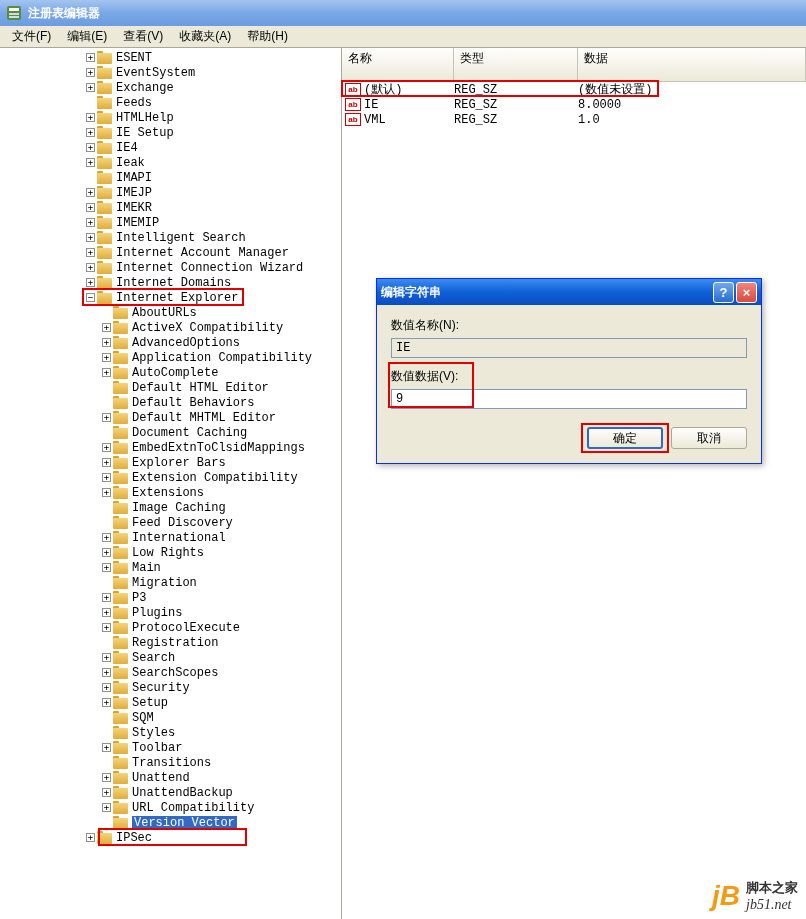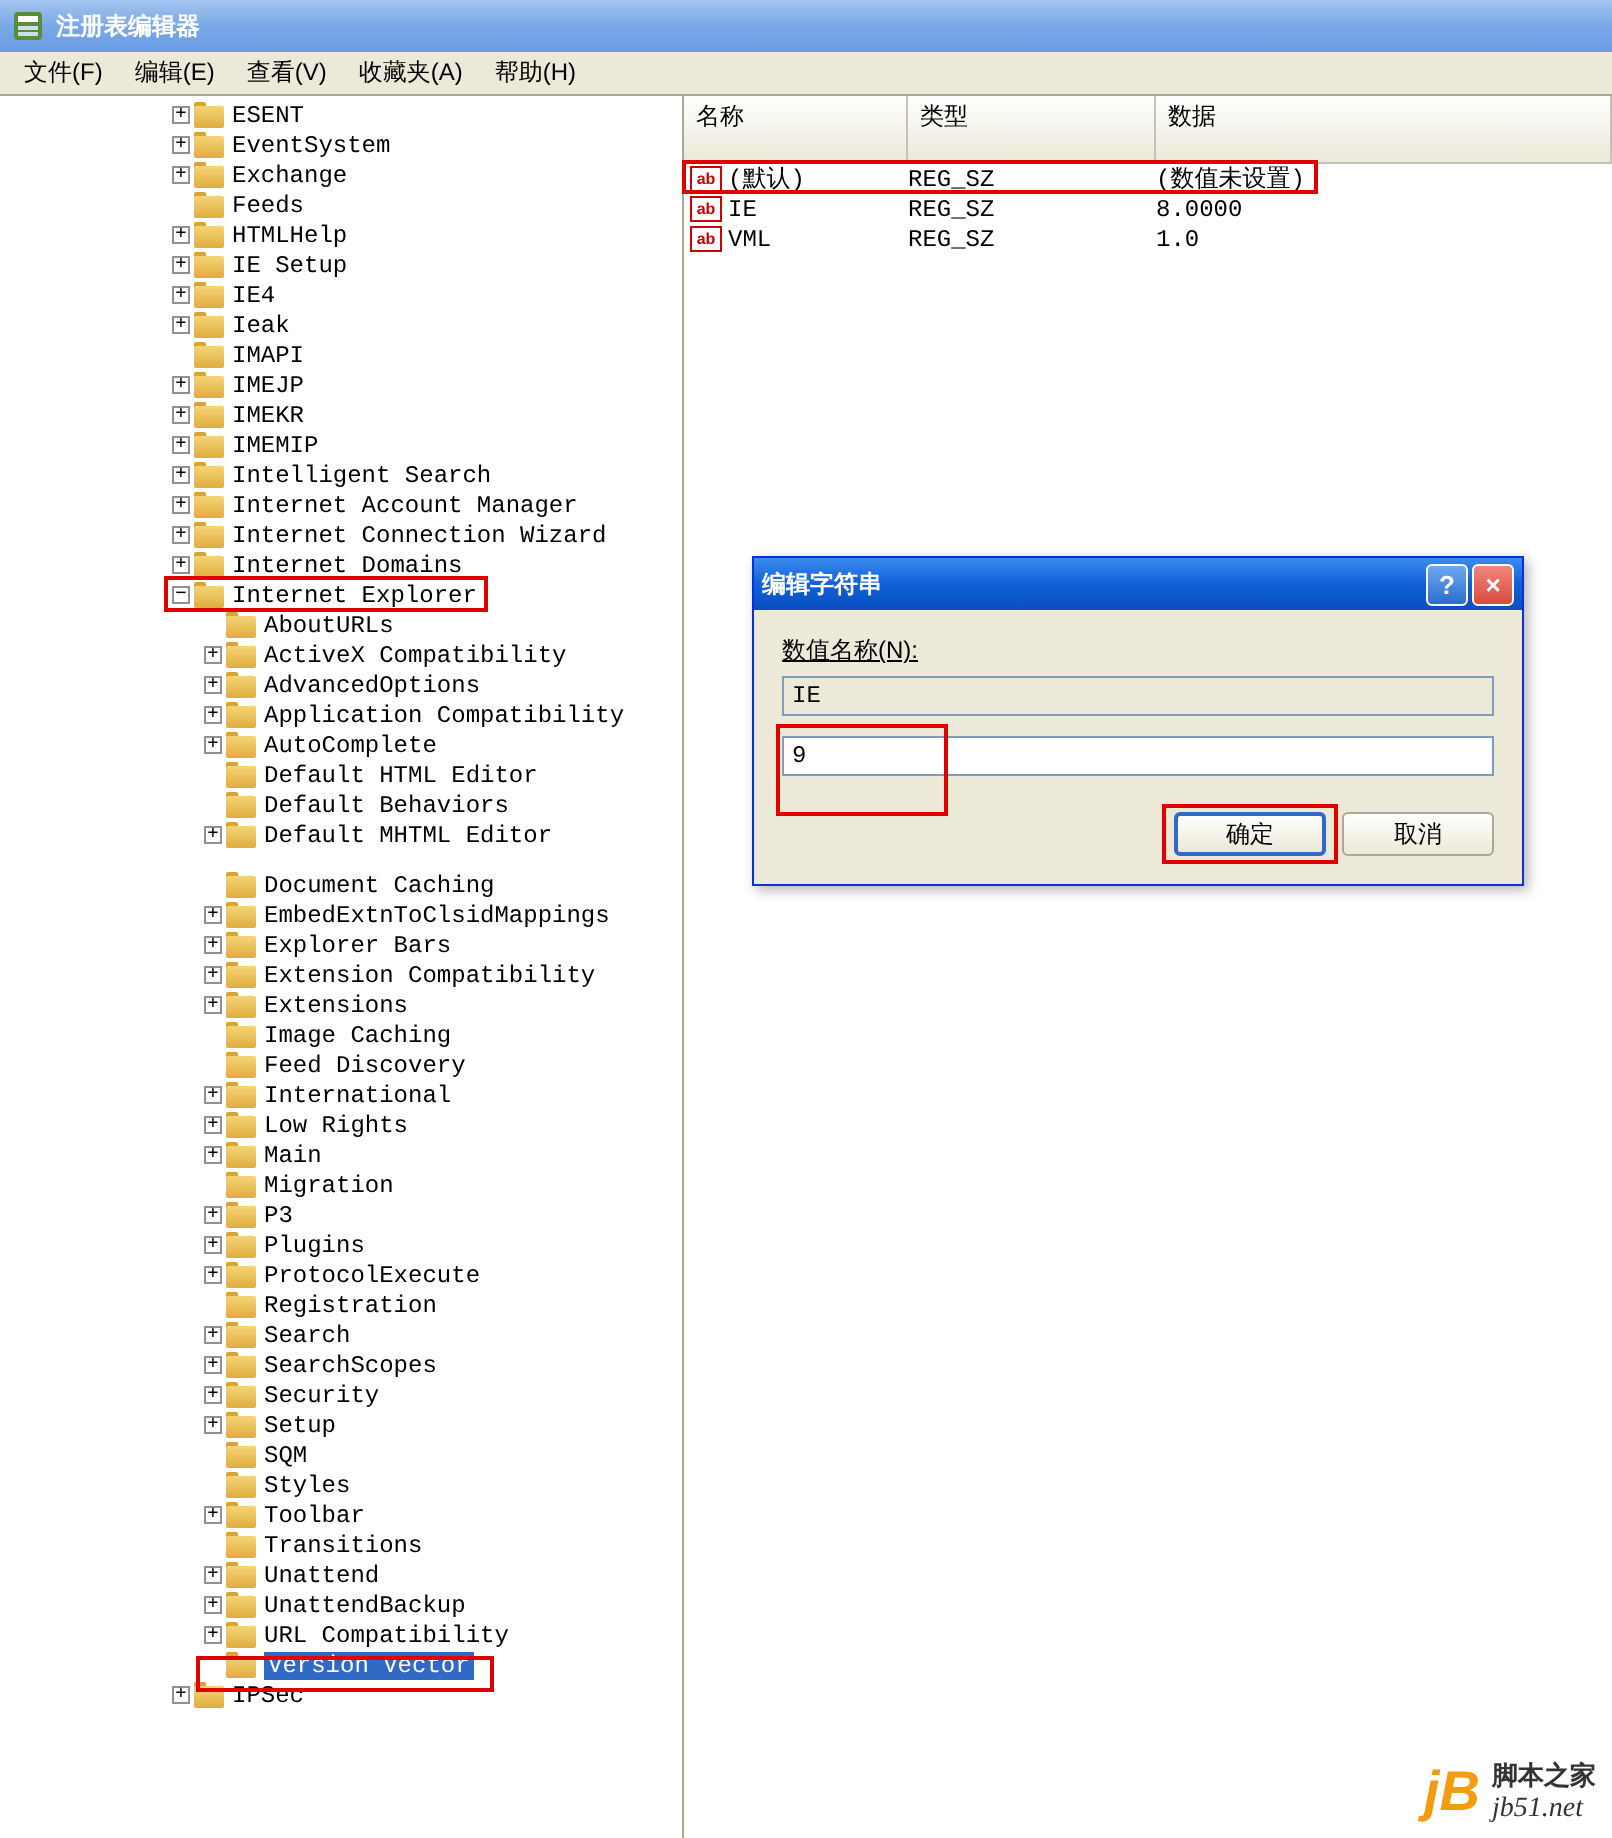--- a/index.html
+++ b/index.html
@@ -36,21 +36,21 @@
 .list-row .cell { font-family: "Courier New", "SimSun", monospace; }
 .list-row .cell.name { width: 90px; }
 .list-row .cell.type { width: 124px; }
 
 .dialog { position: absolute; left: 376px; top: 278px; width: 386px; background: #ece9d8; border: 1px solid #0831d9; box-shadow: 2px 2px 6px rgba(0,0,0,.3); }
 .dialog-titlebar { height: 26px; background: linear-gradient(to bottom, #3c8cf0, #1060d8, #0a4ec0); display: flex; align-items: center; justify-content: space-between; padding: 0 4px; color: #fff; font-weight: bold; }
 .dlg-btns { display: flex; gap: 2px; }
 .dlg-btn { width: 21px; height: 21px; border-radius: 3px; display: flex; align-items: center; justify-content: center; color: #fff; font-weight: bold; font-size: 13px; }
 .dlg-btn.help { background: linear-gradient(to bottom, #6fa8f0, #2a6dd0); border: 1px solid #fff; }
 .dlg-btn.close { background: linear-gradient(to bottom, #f08680, #d84a3c); border: 1px solid #fff; }
-.dialog-body { padding: 12px 14px; text-decoration: underline; }
+.dialog-body { padding: 12px 14px; }
 .dialog-body label { display: block; margin-bottom: 4px; }
 .dlg-input { width: 100%; height: 20px; border: 1px solid #7f9db9; padding: 2px 4px; background: #fff; font-family: "Courier New", monospace; }
 .dlg-input.readonly { background: #ece9d8; }
 .dlg-buttons { display: flex; justify-content: flex-end; gap: 8px; padding: 6px 14px 14px; }
 .dlg-buttons button { width: 76px; height: 22px; background: linear-gradient(to bottom, #fefefe, #ece9d8); border: 1px solid #aca899; border-radius: 3px; cursor: pointer; }
 .dlg-buttons button.default { border: 2px solid #316ac5; }
 
 .watermark { position: absolute; right: 8px; bottom: 6px; display: flex; align-items: center; gap: 6px; }
 .wm-logo { font-size: 28px; font-weight: bold; font-style: italic; color: #f39c12; }
 .wm-text { font-size: 13px; font-weight: bold; color: #333; }
@@ -198,21 +198,21 @@
         <div class="tree-node" id="tn-22" style="padding-left: 96px;">
           <span class="expander blank"></span>
           <span class="folder-icon"></span>
           <span class="tree-label">Default Behaviors</span>
         </div>
         <div class="tree-node" id="tn-24" style="padding-left: 96px;">
           <span class="expander">+</span>
           <span class="folder-icon"></span>
           <span class="tree-label">Default MHTML Editor</span>
         </div>
-        <div class="tree-node" id="tn-25" style="padding-left: 96px; margin-top: 10px;">
+        <div class="tree-node" id="tn-25" style="padding-left: 96px;">
           <span class="expander blank"></span>
           <span class="folder-icon"></span>
           <span class="tree-label">Document Caching</span>
         </div>
         <div class="tree-node" id="tn-26" style="padding-left: 96px;">
           <span class="expander">+</span>
           <span class="folder-icon"></span>
           <span class="tree-label">EmbedExtnToClsidMappings</span>
         </div>
         <div class="tree-node" id="tn-27" style="padding-left: 96px;">
@@ -385,20 +385,21 @@
     <div class="dlg-btns">
       <div class="dlg-btn help">?</div>
       <div class="dlg-btn close">×</div>
     </div>
   </div>
   <div class="dialog-body">
     <label>数值名称(N):</label>
     <input class="dlg-input readonly" readonly="" value="IE" style="">
     <div style="height:10px"></div>
     <div style="position:relative;">
+      <label>数值数据(V):</label>
       <input class="dlg-input" value="9" style="">
       <div class="highlight-box" style="left:-3px; top:-6px; width:86px; height:46px;"></div>
     </div>
   </div>
   <div class="dlg-buttons">
     <div style="position:relative;">
       <button class="default">确定</button>
       <div class="highlight-box" style="left:-6px; top:-4px; width:88px; height:30px;"></div>
     </div>
     <button>取消</button>

